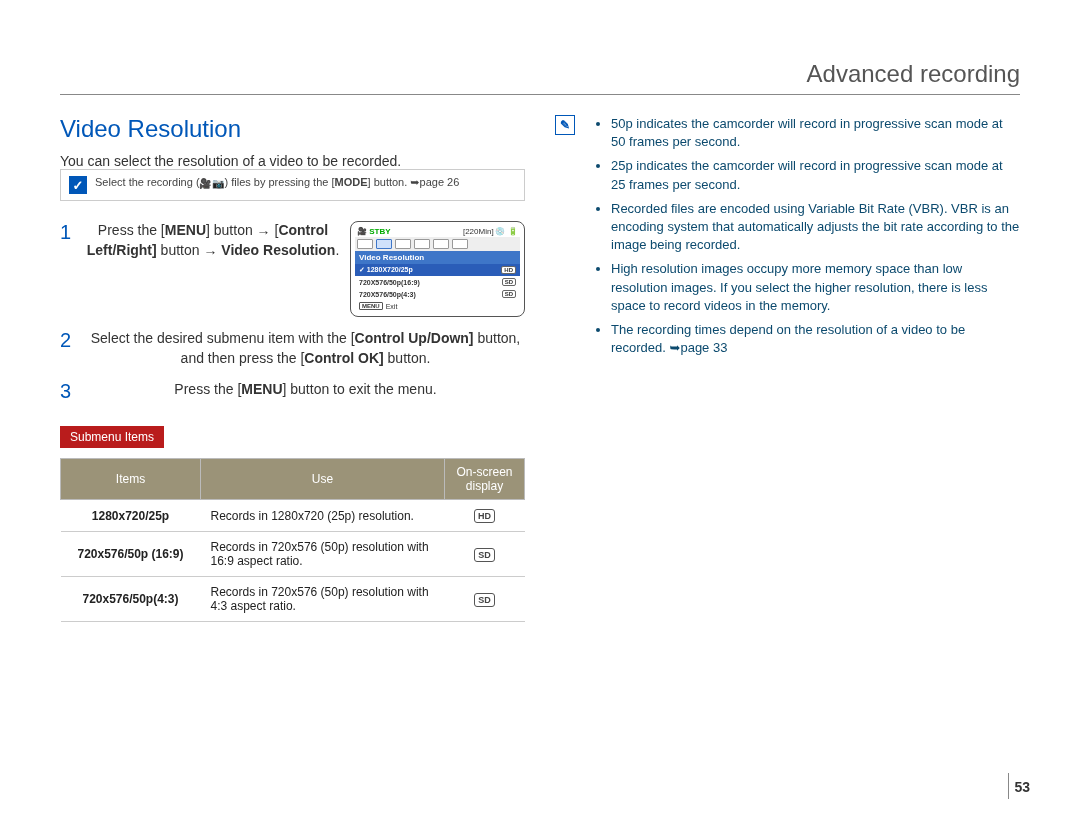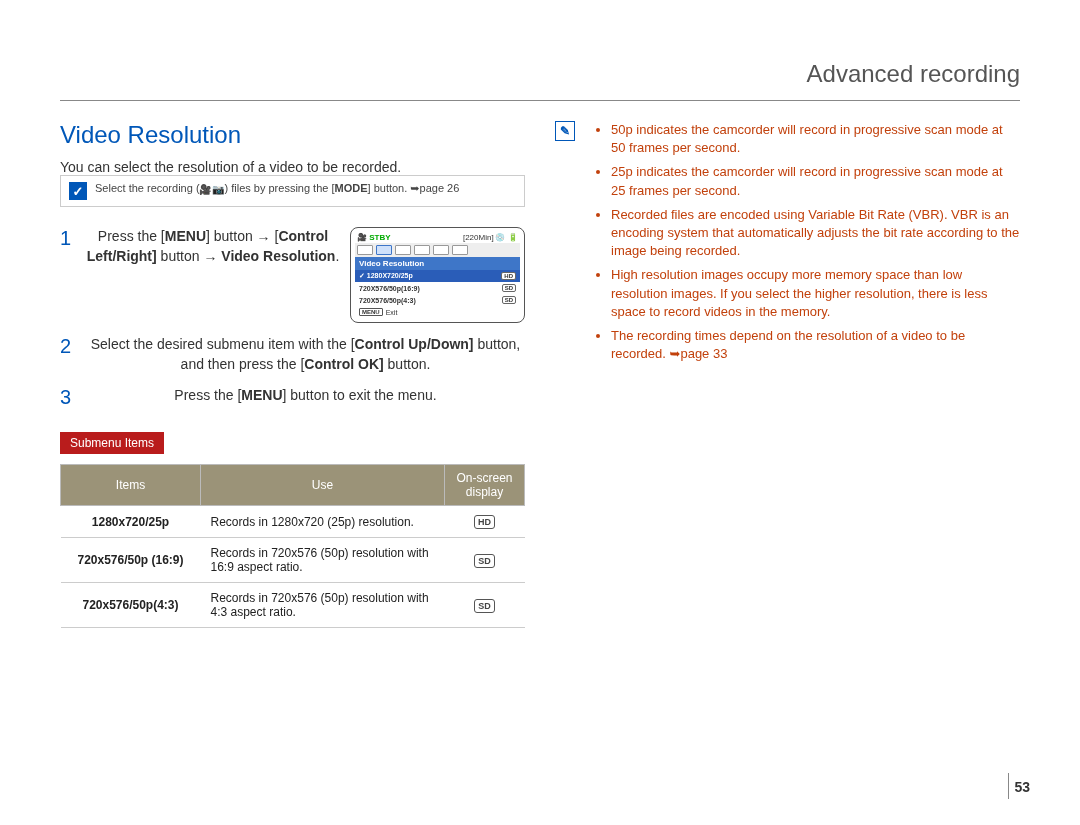--- a/index.html
+++ b/index.html
@@ -12,21 +12,21 @@
     position: relative;
   }
   .page {
     padding: 60px 60px 20px 60px;
   }
   .header-title {
     text-align: right;
     font-size: 24px;
     color: #555;
     font-weight: 400;
-    padding-bottom: 12px;
+    padding-bottom: 6px;
     border-bottom: 1px solid #888;
     margin-bottom: 20px;
   }
   .columns {
     display: flex;
     gap: 30px;
   }
   .left-col { flex: 1; }
   .right-col { flex: 1; }
   .section-title {
@@ -137,21 +137,21 @@
     border-radius: 3px;
     font-size: 9px;
     font-weight: bold;
     padding: 1px 3px;
     color: #444;
   }
   .bullets {
     list-style: disc;
     padding-left: 28px;
     font-size: 13px;
-    color: #c2410c;
+    color: #0c4a6e;
     line-height: 1.4;
   }
   .bullets li { margin-bottom: 6px; }
   .note-icon-sq {
     width: 20px; height: 20px;
     border: 1.5px solid #0057b8;
     display: inline-flex;
     align-items: center; justify-content: center;
     color: #0057b8;
     font-weight: bold;

